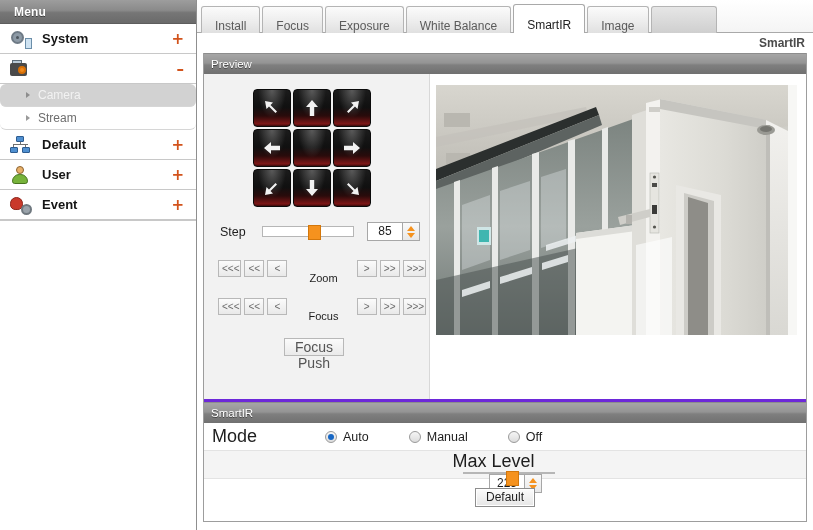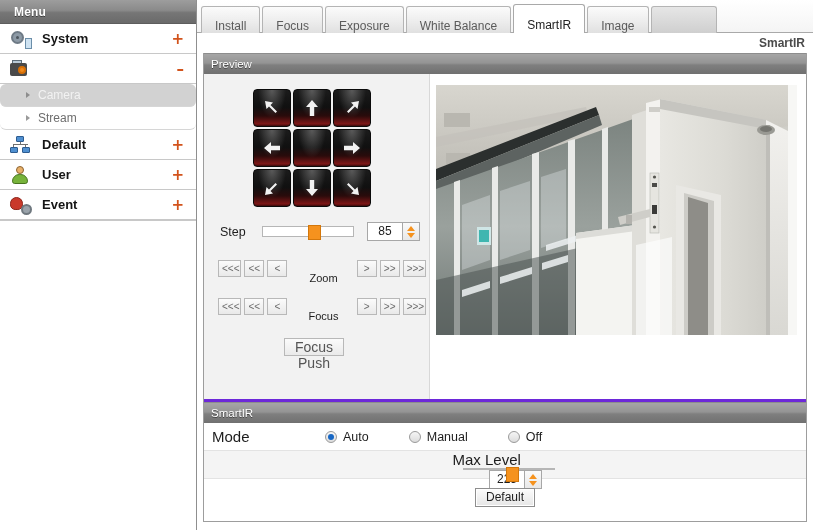--- a/index.html
+++ b/index.html
@@ -188,21 +188,21 @@
     width:361px;height:250px;position:relative;overflow:hidden;background:#c9cbc9;
   }
 
   
   .ir-body{background:#ffffff;padding-bottom:6px;}
   .ir-row{
     display:flex;align-items:center;height:28px;box-sizing:border-box;
     padding-left:8px;border-bottom:1px solid #e3e3e3;
   }
   .ir-row.alt{background:#f4f4f4;flex-direction:column;}
-  .ir-row .cap{width:113px;font-size:15px;color:#1d1d1d;}
+  .ir-row .cap{width:113px;font-size:18px;color:#1d1d1d;}
   .radio-item{display:flex;align-items:center;margin-right:40px;}
   .radio{
     width:12px;height:12px;border-radius:50%;box-sizing:border-box;margin-right:6px;
     background:linear-gradient(to bottom,#f6f6f6,#dcdcdc);border:1px solid #9a9a9a;
     position:relative;flex:0 0 12px;
   }
   .radio.on:after{
     content:"";position:absolute;left:2px;top:2px;width:6px;height:6px;border-radius:50%;
     background:#1767c4;
   }

